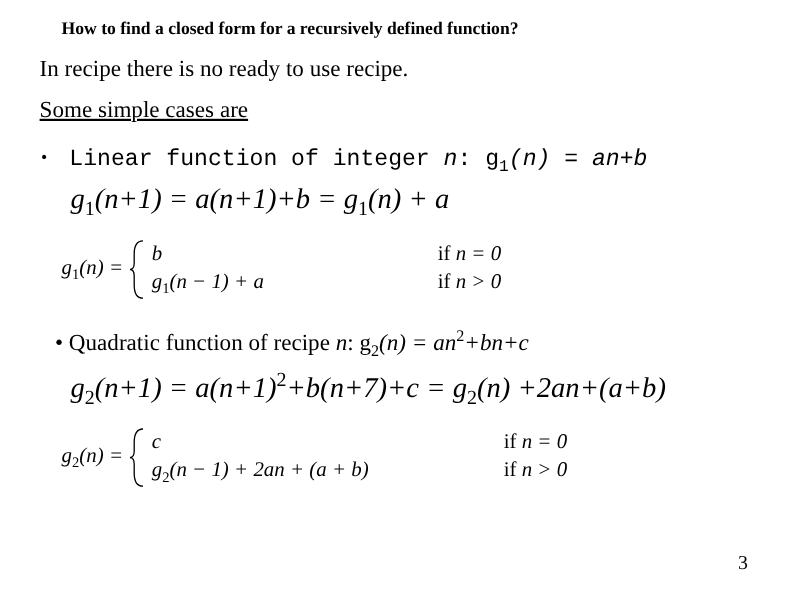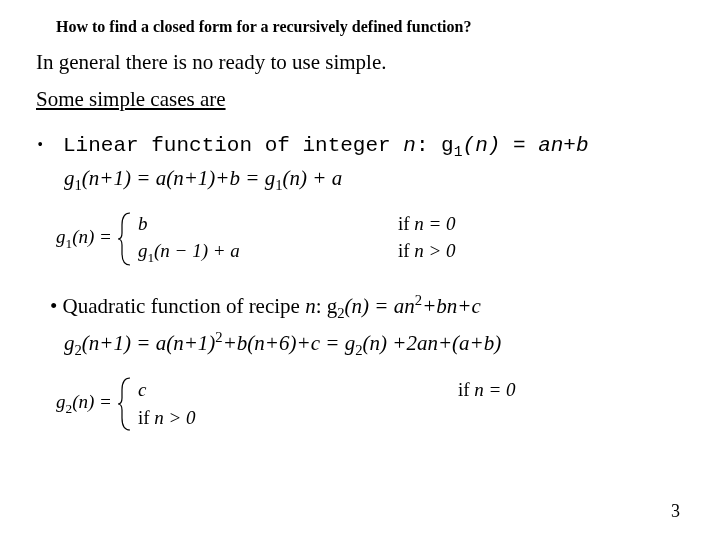--- a/index.html
+++ b/index.html
@@ -30,21 +30,21 @@
     margin-bottom: 6px;
     font-family: Liberation Mono, monospace;
   }
   .bullet-row2 {
     font-size: 21px;
     margin-top: 22px;
     margin-bottom: 6px;
     margin-left: 14px;
   }
   .eq {
-    font-size: 21px;
+    font-size: 26px;
     margin-left: 28px;
     margin-top: 4px;
     margin-bottom: 14px;
   }
   .ital { font-style: italic; }
   sub { font-size: 0.7em; font-style: normal; }
   sup { font-size: 0.7em; }
   .pw-wrap {
     display: flex;
     align-items: center;
@@ -82,21 +82,21 @@
     bottom: 18px;
     font-size: 18px;
   }
   .dot { font-size: 14px; vertical-align: middle; margin-right: 6px; }
 </style>
 </head>
 <body>
 
 <div class="title">How to find a closed form for a recursively defined function?</div>
 
-<div class="line">In general there is no ready to use simple.</div>
+<div class="line">In recipe there is no ready to use recipe.</div>
 
 <div class="line underline">Some simple cases are</div>
 
 <div class="bullet-row">
   <span class="dot">•</span>
   <span>Linear function of integer </span><span class="ital">n</span><span>: g</span><sub>1</sub><span class="ital">(n)</span><span class="ital"> = an+b</span>
 </div>
 
 <div class="eq">
   <span class="ital">g</span><sub>1</sub><span class="ital">(n+1)</span><span class="ital"> = a(n+1)+b</span><span class="ital"> = g</span><sub>1</sub><span class="ital">(n) + a</span>
@@ -124,36 +124,39 @@
     </div>
   </div>
 </div>
 
 <div class="bullet-row2">
   <span>•</span>
   <span>Quadratic function of recipe </span><span class="ital">n</span><span>: g</span><sub>2</sub><span class="ital">(n)</span><span class="ital"> = an</span><sup>2</sup><span class="ital">+bn+c</span>
 </div>
 
 <div class="eq">
-  <span class="ital">g</span><sub>2</sub><span class="ital">(n+1)</span><span class="ital"> = a(n+1)</span><sup>2</sup><span class="ital">+b(n+6)+c</span><span class="ital"> = g</span><sub>2</sub><span class="ital">(n) +2an+(a+b)</span>
+  <span class="ital">g</span><sub>2</sub><span class="ital">(n+1)</span><span class="ital"> = a(n+1)</span><sup>2</sup><span class="ital">+b(n+7)+c</span><span class="ital"> = g</span><sub>2</sub><span class="ital">(n) +2an+(a+b)</span>
 </div>
 
 <div class="pw-wrap">
   <span class="lhs">
     <span>g</span><sub>2</sub><span>(n) = </span>
   </span>
   <span class="brace">
     <svg viewBox="0 0 16 56" preserveAspectRatio="none">
         <path d="M12 2 Q4 2 4 14 L4 22 Q4 28 0 28 Q4 28 4 34 L4 42 Q4 54 12 54" fill="none" stroke="#000" stroke-width="1.2"></path>
       </svg>
   </span>
   <div class="cases">
     <div class="case-row">
       <span class="case-expr" style="min-width:320px">c</span>
       <span class="case-cond"><span>if </span><span class="ital">n = 0</span></span>
     </div>
     <div class="case-row">
+      <span class="case-expr" style="min-width:320px">
+        <span>g</span><sub>2</sub><span>(n − 1) + 2an + (a + b)</span>
+      </span>
       <span class="case-cond"><span>if </span><span class="ital">n &gt; 0</span></span>
     </div>
   </div>
 </div>
 
 <div class="pagenum">3</div>
 
 </body></html>

